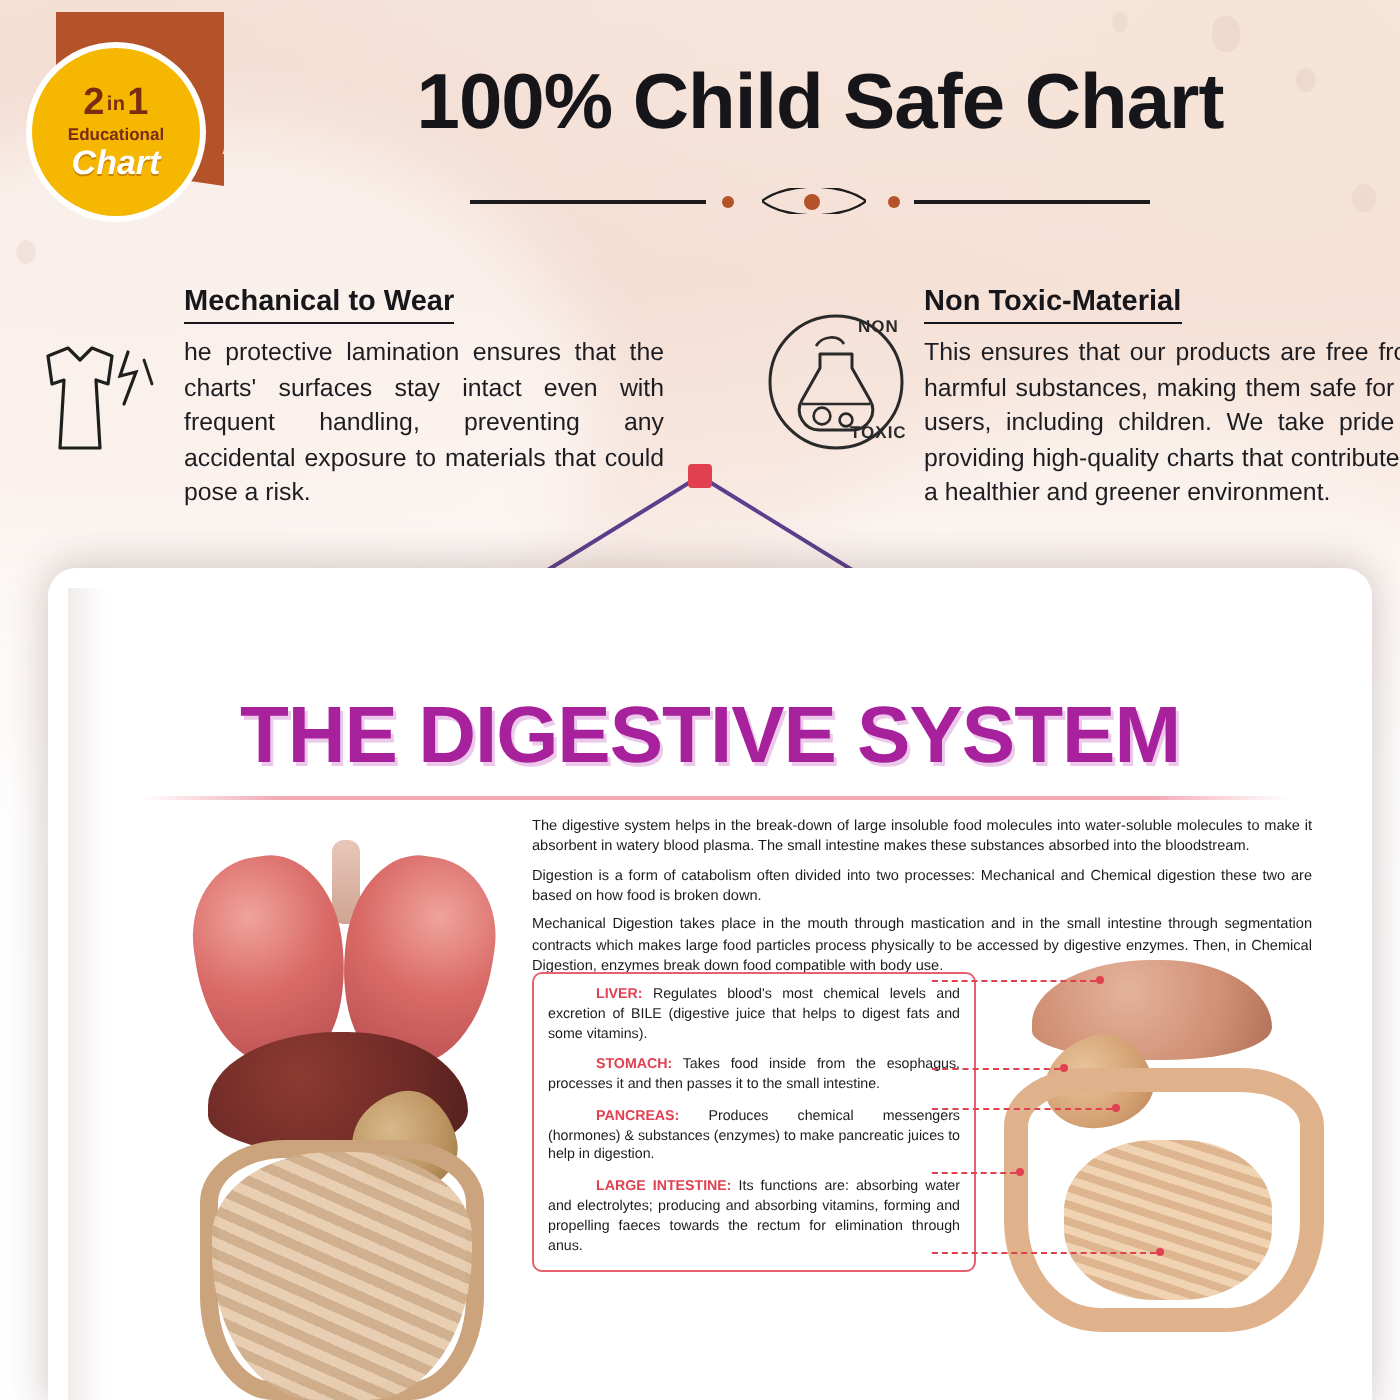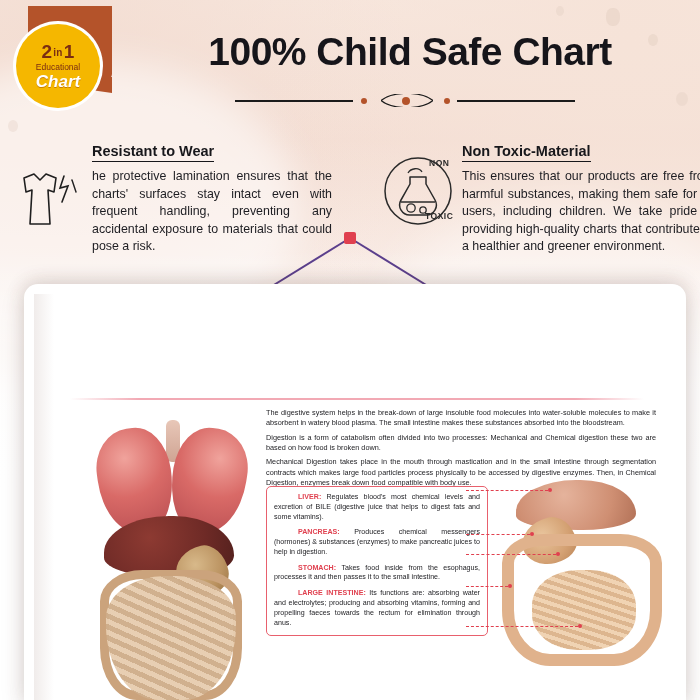--- a/index.html
+++ b/index.html
@@ -106,21 +106,21 @@
     color: #7b2d12;
     letter-spacing: .2px;
   }
   .badge-2in1 .in {
     font-size: 10px;
     vertical-align: 2px;
     padding: 0 1px;
   }
   .badge-sub {
     font-size: 8.5px;
-    font-weight: normal;
+    font-weight: bold;
     color: #7b2d12;
     margin-top: 2px;
   }
   .badge-chart {
     margin-top: 2px;
     font-size: 17px;
     font-weight: bold;
     color: #ffffff;
     text-shadow: 0 1px 0 #c77f00;
     font-style: italic;
@@ -489,21 +489,21 @@
   </svg>
 </div>
 
 <svg class="icon-wear" viewBox="0 0 62 56">
   <path d="M4 6 L14 2 L20 8 L26 2 L36 6 L34 20 L28 18 L30 52 L10 52 L12 18 L6 20 Z" fill="none" stroke="#1f1f1f" stroke-width="1.6" stroke-linejoin="round"></path>
   <path d="M44 4 L40 16 L48 14 L42 30" fill="none" stroke="#1f1f1f" stroke-width="1.6" stroke-linecap="round"></path>
   <path d="M52 8 L56 20" fill="none" stroke="#1f1f1f" stroke-width="1.4" stroke-linecap="round"></path>
 </svg>
 
 <div class="feature feature-left">
-  <div class="ftitle">Resistant to Wear</div>
+  <div class="ftitle">Mechanical to Wear</div>
   <div class="fbody">he protective lamination ensures that the charts' surfaces stay intact even with frequent handling, preventing any accidental exposure to materials that could pose a risk.</div>
 </div>
 
 <div class="icon-nontoxic">
   <svg viewBox="0 0 76 92" width="76" height="92">
     <circle cx="38" cy="46" r="33" fill="none" stroke="#2a2a2a" stroke-width="1.5"></circle>
     <path d="M30 32 h16 v7 l9 16 a10 10 0 0 1 -9 15 h-16 a10 10 0 0 1 -9 -15 l9 -16 z" fill="none" stroke="#2a2a2a" stroke-width="1.5" stroke-linejoin="round"></path>
     <path d="M21 57 h34" stroke="#2a2a2a" stroke-width="1.3"></path>
     <circle cx="31" cy="63" r="4.2" fill="none" stroke="#2a2a2a" stroke-width="1.3"></circle>
     <circle cx="43" cy="65" r="3.2" fill="none" stroke="#2a2a2a" stroke-width="1.3"></circle>
@@ -522,20 +522,21 @@
   <line x1="350" y1="238" x2="256" y2="296" stroke="#5b3f8c" stroke-width="2"></line>
   <line x1="350" y1="238" x2="444" y2="296" stroke="#5b3f8c" stroke-width="2"></line>
   <rect x="344" y="232" width="12" height="12" rx="2" fill="#e0404f"></rect>
   <circle cx="256" cy="296" r="4.5" fill="#5b3f8c"></circle>
   <circle cx="444" cy="296" r="4.5" fill="#5b3f8c"></circle>
 </svg>
 
 <div class="poster-shadow"></div>
 <div class="poster">
 
+  <div class="poster-title">THE DIGESTIVE SYSTEM</div>
   <div class="poster-rule"></div>
 
   <div class="organs">
     <div class="trachea"></div>
     <div class="lung left"></div>
     <div class="lung right"></div>
     <div class="liver-shape"></div>
     <div class="stomach-shape"></div>
     <div class="intestine-frame"></div>
     <div class="intestine-shape"></div>
@@ -546,26 +547,26 @@
     <div style="margin-top:4px;">Digestion is a form of catabolism often divided into two processes: Mechanical and Chemical digestion these two are based on how food is broken down.</div>
     <div style="margin-top:4px;">Mechanical Digestion takes place in the mouth through mastication and in the small intestine through segmentation contracts which makes large food particles process physically to be accessed by digestive enzymes. Then, in Chemical Digestion, enzymes break down food compatible with body use.</div>
   </div>
 
   <div class="info-box">
     <div class="info-item">
       <span class="lbl">LIVER:</span>
       <span>Regulates blood's most chemical levels and excretion of BILE (digestive juice that helps to digest fats and some vitamins).</span>
     </div>
     <div class="info-item">
+      <span class="lbl">STOMACH:</span>
+      <span>Takes food inside from the esophagus, processes it and then passes it to the small intestine.</span>
+    </div>
+    <div class="info-item">
       <span class="lbl">PANCREAS:</span>
       <span>Produces chemical messengers (hormones) &amp; substances (enzymes) to make pancreatic juices to help in digestion.</span>
-    </div>
-    <div class="info-item">
-      <span class="lbl">STOMACH:</span>
-      <span>Takes food inside from the esophagus, processes it and then passes it to the small intestine.</span>
     </div>
     <div class="info-item">
       <span class="lbl">LARGE INTESTINE:</span>
       <span>Its functions are: absorbing water and electrolytes; producing and absorbing vitamins, forming and propelling faeces towards the rectum for elimination through anus.</span>
     </div>
   </div>
 
   <div class="anatomy-right">
     <div class="ar-liver"></div>
     <div class="ar-stomach"></div>

